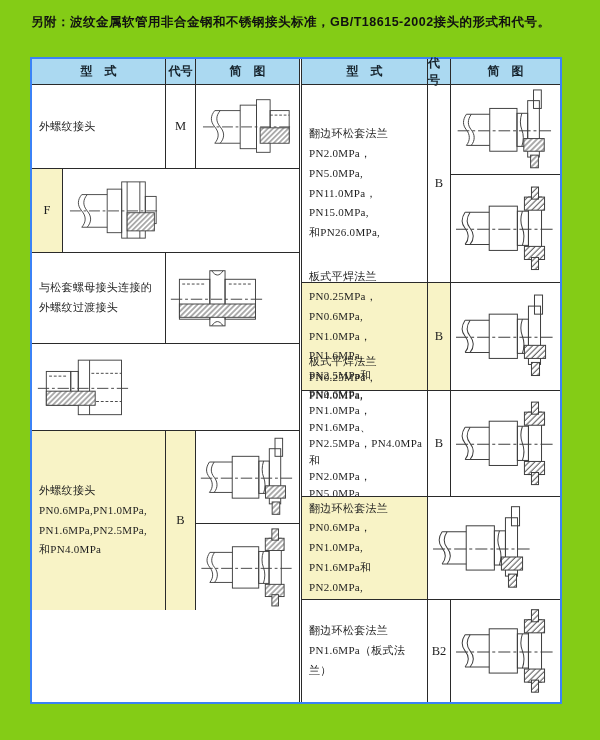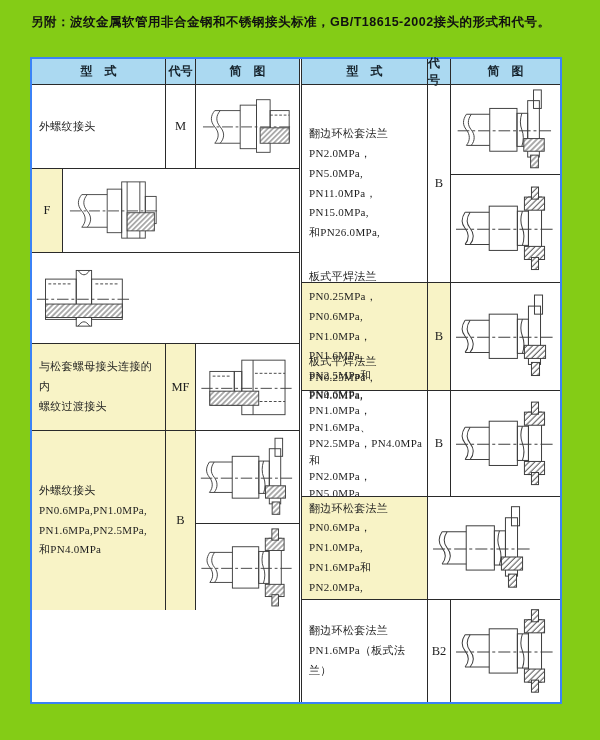--- a/index.html
+++ b/index.html
@@ -200,31 +200,30 @@
       <div class="row" style="height:83px">
         <div class="cell code lw-code hl">F</div>
         <div class="cell diag lw-diag">
           <svg class="fitting" viewBox="0 0 104 86" aria-label="spherical-seal-loose-nut-fitting-diagram">
               <use href="#sym-f"></use>
             </svg>
         </div>
       </div>
 
       <div class="row" style="height:90px">
+        <div class="cell type lw-type">与松套螺母接头连接的
+外螺纹过渡接头</div>
         <div class="cell diag lw-diag">
           <svg class="fitting" viewBox="0 0 104 86" aria-label="male-male-adapter-fitting-diagram">
               <use href="#sym-mm"></use>
             </svg>
         </div>
       </div>
 
       <div class="row" style="height:86px">
-        <div class="cell type lw-type hl">与松套螺母接头连接的内
-螺纹过渡接头</div>
-        <div class="cell code lw-code hl">MF</div>
         <div class="cell diag lw-diag">
           <svg class="fitting" viewBox="0 0 104 86" aria-label="male-female-adapter-fitting-diagram">
               <use href="#sym-mf"></use>
             </svg>
         </div>
       </div>
 
 
       <div class="row" style="height:179px">
         <div class="cell type lw-type hl">外螺纹接头

